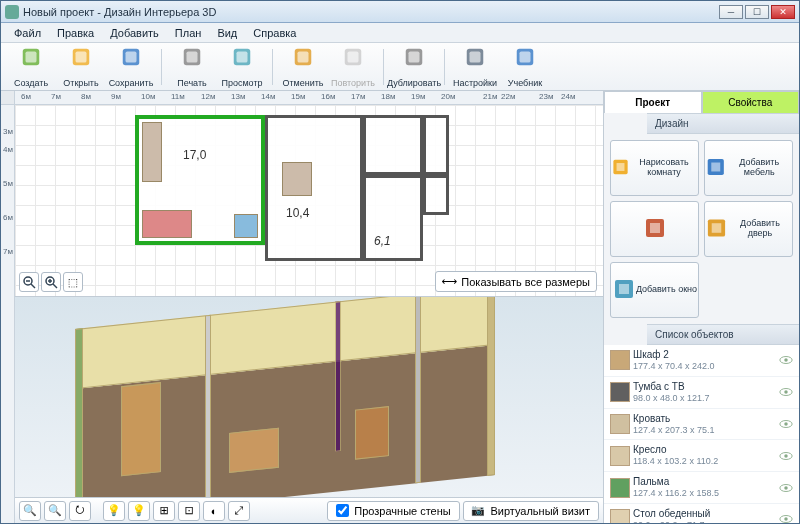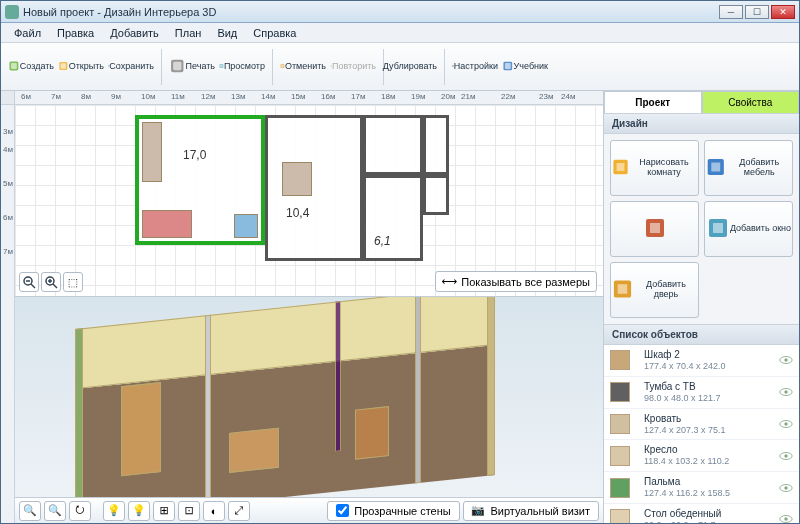--- a/index.html
+++ b/index.html
@@ -6,21 +6,21 @@
 body { width: 800px; height: 524px; background: #fff; overflow: hidden; border: 1px solid #4a6a8a; }
 .titlebar { height: 22px; background: linear-gradient(#e8f0f8, #cfe0f0); display: flex; align-items: center; padding: 0 4px; border-bottom: 1px solid #8aa8c8; }
 .titlebar .icon { width: 14px; height: 14px; background: #6a9; border-radius: 3px; margin-right: 4px; }
 .titlebar .title { color: #234; }
 .titlebar .spacer { flex: 1; }
 .winbtn { width: 24px; height: 14px; margin-left: 2px; border: 1px solid #789; background: linear-gradient(#f8f8f8,#dde6ee); display: flex; align-items: center; justify-content: center; color: #345; font-size: 9px; cursor: pointer; }
 .winbtn.close { background: linear-gradient(#e88,#c33); color: #fff; border-color: #a22; }
 .menubar { height: 20px; background: #eef2f6; display: flex; align-items: center; padding: 0 6px; gap: 2px; border-bottom: 1px solid #cbd4dd; }
 .menuitem { padding: 2px 7px; color: #123; cursor: pointer; }
 .toolbar { height: 48px; background: linear-gradient(#fdfdfd,#eef2f6); display: flex; align-items: center; padding: 2px 6px; gap: 2px; border-bottom: 1px solid #c2ccd6; }
-.tbtn { width: 48px; height: 44px; display: flex; align-items: center; justify-content: flex-end; border: 1px solid transparent; border-radius: 3px; cursor: pointer; }
+.tbtn { width: 48px; height: 44px; display: flex; flex-direction: column; align-items: center; justify-content: space-between; border: 1px solid transparent; border-radius: 3px; cursor: pointer; }
 .tbtn .ticon { width: 22px; height: 22px; margin-bottom: 2px; }
 .tbtn .tlabel { font-size: 9px; color: #234; text-align: center; line-height: 1; }
 .tsep { width: 1px; height: 36px; background: #c8d2dc; margin: 0 4px; }
 .tbtn.disabled .tlabel { color: #aaa; }
 .main { display: flex; height: calc(524px - 22px - 20px - 48px - 2px); }
 .canvas { flex: 1; display: flex; flex-direction: column; border-right: 1px solid #c2ccd6; background: #f4f6f8; }
 .ruler-row { display: flex; height: 14px; }
 .corner { width: 14px; background: #e6eaee; border-right: 1px solid #c8d2dc; border-bottom: 1px solid #c8d2dc; }
 .ruler-h { flex: 1; background: #eef2f6; border-bottom: 1px solid #c8d2dc; position: relative; overflow: hidden; }
 .ruler-h span { position: absolute; top: 1px; font-size: 8px; color: #567; }
@@ -40,27 +40,27 @@
 .iso { position: absolute; left: 60px; top: 10px; width: 420px; height: 190px; transform: skewY(-6deg); }
 .iso .wall { position: absolute; background: #e0d4a0; border: 1px solid #b8a870; }
 .iso .floor { position: absolute; background: #a89070; }
 .bottombar { height: 26px; background: linear-gradient(#fff,#e8eef4); border-top: 1px solid #c2ccd6; display: flex; align-items: center; padding: 0 4px; gap: 3px; }
 .bbtn { width: 22px; height: 20px; background: #fff; border: 1px solid #b0bcc8; border-radius: 3px; display: flex; align-items: center; justify-content: center; cursor: pointer; }
 .bchip { height: 20px; background: #fff; border: 1px solid #b0bcc8; border-radius: 3px; padding: 0 8px; display: flex; align-items: center; gap: 5px; cursor: pointer; font-size: 10px; }
 .side { width: 195px; background: #f2f4f7; display: flex; flex-direction: column; }
 .tabs { display: flex; height: 22px; background: #e6eaee; }
 .tab { flex: 1; display: flex; align-items: center; justify-content: center; border: 1px solid #c2ccd6; border-bottom: none; background: #bef264; cursor: pointer; font-size: 10px; }
 .tab.active { background: #fff; font-weight: bold; }
-.panelhead { background: linear-gradient(#e8eef4,#d6dee8); padding: 4px 8px; color: #345; font-weight: bold; border-top: 1px solid #c8d2dc; border-bottom: 1px solid #c8d2dc; font-size: 10px; }
+.panelhead { background: linear-gradient(#e8eef4,#d6dee8); padding: 4px 8px; color: #345; font-weight: normal; border-top: 1px solid #c8d2dc; border-bottom: 1px solid #c8d2dc; font-size: 10px; margin-left: 43px; }
 .designgrid { display: grid; grid-template-columns: 1fr 1fr; gap: 5px; padding: 6px; }
 .dbtn { height: 56px; background: linear-gradient(#fff,#eef2f6); border: 1px solid #b8c4d0; border-radius: 3px; display: flex; flex-direction: row; align-items: center; justify-content: center; cursor: pointer; }
 .dbtn .dicon { width: 24px; height: 24px; margin-bottom: 2px; }
 .dbtn .dlabel { font-size: 9px; color: #234; text-align: center; line-height: 1.1; }
 .objlist { flex: 1; overflow-y: auto; background: #fff; }
-.orow { display: flex; align-items: center; padding: 4px 6px; border-bottom: 1px solid #eef2f6; gap: 14px; }
+.orow { display: flex; align-items: center; padding: 4px 6px; border-bottom: 1px solid #eef2f6; gap: 3px; }
 .orow .oicon { width: 20px; height: 20px; background: #d8c8b0; border: 1px solid #b8a080; flex-shrink: 0; }
 .orow .otext { flex: 1; line-height: 1.2; }
 .orow .oname { font-size: 10px; color: #234; }
 .orow .odim { font-size: 9px; color: #789; }
 .orow .oeye { width: 14px; height: 10px; cursor: pointer; }
 svg { display: block; }
 </style>
 </head>
 <body>
 
@@ -172,21 +172,21 @@
           <span style="left: 156px;">11м</span>
           <span style="left: 186px;">12м</span>
           <span style="left: 216px;">13м</span>
           <span style="left: 246px;">14м</span>
           <span style="left: 276px;">15м</span>
           <span style="left: 306px;">16м</span>
           <span style="left: 336px;">17м</span>
           <span style="left: 366px;">18м</span>
           <span style="left: 396px;">19м</span>
           <span style="left: 426px;">20м</span>
-          <span style="left: 446px;">21м</span>
+          <span style="left: 468px;">21м</span>
           <span style="left: 486px;">22м</span>
           <span style="left: 524px;">23м</span>
           <span style="left: 546px; text-align: center;">24м</span>
         </div>
     </div>
     <div class="work-row">
       <div class="ruler-v" id="rulerv">
           <span style="top: 22px;">3м</span>
           <span style="top: 40px;">4м</span>
           <span style="top: 74px;">5м</span>
@@ -301,33 +301,33 @@
 мебель</div>
         </div>
         <div class="dbtn">
           <svg class="dicon" viewBox="0 0 24 24">
             <rect x="3" y="3" width="18" height="18" rx="2" fill="#c86040"></rect>
             <rect x="7" y="7" width="10" height="10" fill="#fff" opacity="0.5"></rect>
           </svg>
         </div>
         <div class="dbtn">
           <svg class="dicon" viewBox="0 0 24 24">
+            <rect x="3" y="3" width="18" height="18" rx="2" fill="#e0a030"></rect>
+            <rect x="7" y="7" width="10" height="10" fill="#fff" opacity="0.5"></rect>
+          </svg>
+          <div class="dlabel">Добавить
+дверь</div>
+        </div>
+        <div class="dbtn">
+          <svg class="dicon" viewBox="0 0 24 24">
             <rect x="3" y="3" width="18" height="18" rx="2" fill="#50a0c0"></rect>
             <rect x="7" y="7" width="10" height="10" fill="#fff" opacity="0.5"></rect>
           </svg>
           <div class="dlabel">Добавить
 окно</div>
-        </div>
-        <div class="dbtn">
-          <svg class="dicon" viewBox="0 0 24 24">
-            <rect x="3" y="3" width="18" height="18" rx="2" fill="#e0a030"></rect>
-            <rect x="7" y="7" width="10" height="10" fill="#fff" opacity="0.5"></rect>
-          </svg>
-          <div class="dlabel">Добавить
-дверь</div>
         </div>
       </div>
     <div class="panelhead">Список объектов</div>
     <div class="objlist" id="objlist">
         <div class="orow">
           <div class="oicon" style="background:#c8a878"></div>
     <div class="otext">
             <div class="oname">Шкаф 2</div>
     <div class="odim">177.4 x 70.4 x 242.0</div>
           </div>

